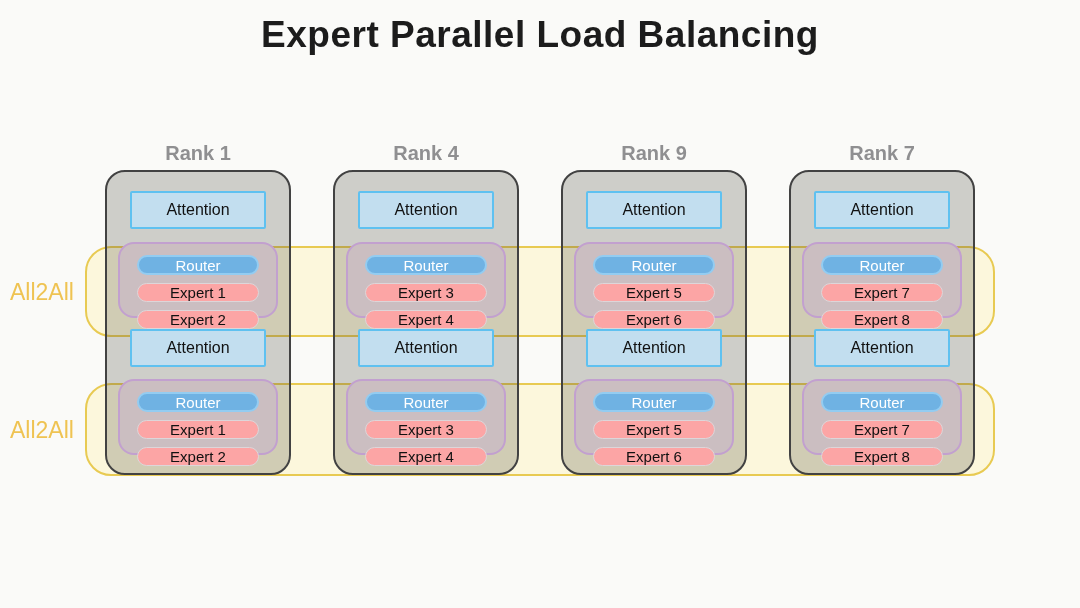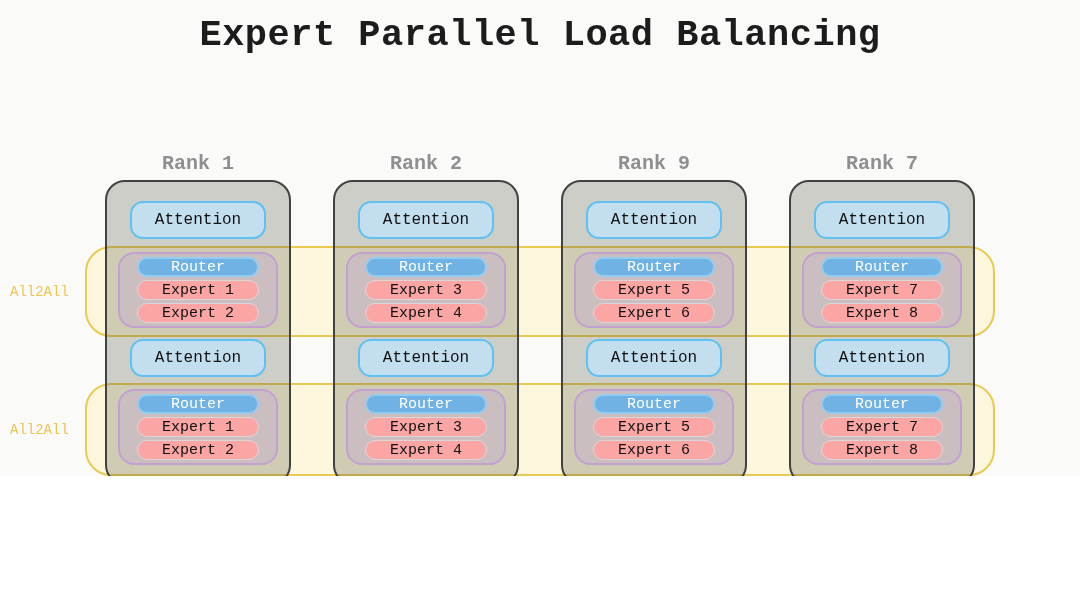--- a/index.html
+++ b/index.html
@@ -1,72 +1,72 @@
 <!DOCTYPE html>
 <html style="--band-fill: #fcf7dc; --band-border: #e8ca52; --all2all-text: #efc352; --attention-fill: #c2deef; --attention-border: #5fc1f0; --moe-fill: #cbbec1; --moe-border: #c2a0cf; --router-fill: #6fb2e3; --router-border: #93ccf1;"><head>
 <meta charset="utf-8">
 <style>
   html,body { margin:0; padding:0; }
   .stage {
-    position:relative; width:1080px; height:476px;
+    position:relative; width:1080px; height:608px;
     background:#fafaf8; overflow:hidden;
-    font-family:Liberation Mono, monospace;
+    font-family:Liberation Sans, sans-serif;
   }
   .title {
     position:absolute; top:14px; left:0; width:100%;
     text-align:center; font-size:37px; font-weight:bold;
     color:#1c1c1c; letter-spacing:0.5px;
   }
   
   .band {
     position:absolute; left:85px; width:910px; z-index:1;
     background:var(--band-fill,#fcf7dc);
     border:2px solid var(--band-border,#e8ca52);
     border-radius:26px; box-sizing:border-box;
   }
   .band-1 { top:246px; height:91px; }
   .band-2 { top:383px; height:93px; }
   .band-label {
     position:absolute; left:-77px; top:50%; transform:translateY(-50%);
-    font-size:14px; color:var(--all2all-text,#efc352); white-space:nowrap;
+    font-size:23px; color:var(--all2all-text,#efc352); white-space:nowrap;
   }
   
-  .rank-col { position:absolute; top:152px; width:186px; z-index:2; }
+  .rank-col { position:absolute; top:142px; width:186px; z-index:2; }
   .rank-label {
     height:27px; text-align:center; font-size:20px; font-weight:bold;
     color:#8f8f91;
   }
   .rank-box {
     position:relative; margin-top:1px; height:305px;
     background:rgba(75,75,60,0.25);           
     border:2px solid #424242; border-radius:20px;
     box-sizing:border-box;
   }
   .attention {
     position:absolute; left:23px; width:136px; height:38px;
     background:var(--attention-fill,#c2deef);
     border:2px solid var(--attention-border,#5fc1f0);
-    border-radius:13px; box-sizing:border-box;
+    border-radius:2px; box-sizing:border-box;
     display:flex; align-items:center; justify-content:center;
     font-size:16px; color:#111;
   }
   .a1 { top:19px; } .a2 { top:157px; }
   .moe {
     position:absolute; left:11px; width:160px; height:76px;
     background:var(--moe-fill,#cbbec1);
     border:2px solid var(--moe-border,#c2a0cf);
     border-radius:16px; box-sizing:border-box;
     display:flex; flex-direction:column; justify-content:space-between;
     padding:3px 17px;
   }
   .m1 { top:70px; } .m2 { top:207px; }
   .pill {
     height:20px; border-radius:10px; box-sizing:border-box;
     display:flex; align-items:center; justify-content:center;
-    font-size:15px; color:#111;
+    font-size:15px; color:#111;margin-top:8px;
   }
   .pill.router {
     background:var(--router-fill,#6fb2e3);
     border:2px solid var(--router-border,#93ccf1);
     color:#ffffff;
   }
   .pill.expert {
     background:#fca5a5; border:1px solid #ddd6d9;
   }
 </style>
@@ -96,21 +96,21 @@
       <div class="attention a2">Attention</div>
       <div class="moe m2">
         <div class="pill router">Router</div>
         <div class="pill expert">Expert 1</div>
         <div class="pill expert">Expert 2</div>
       </div>
     </div>
   </div>
 
   <div class="rank-col" style="left:333px">
-    <div class="rank-label">Rank 2</div>
+    <div class="rank-label">Rank 4</div>
     <div class="rank-box">
       <div class="attention a1">Attention</div>
       <div class="moe m1">
         <div class="pill router">Router</div>
         <div class="pill expert">Expert 3</div>
         <div class="pill expert">Expert 4</div>
       </div>
       <div class="attention a2">Attention</div>
       <div class="moe m2">
         <div class="pill router">Router</div>

